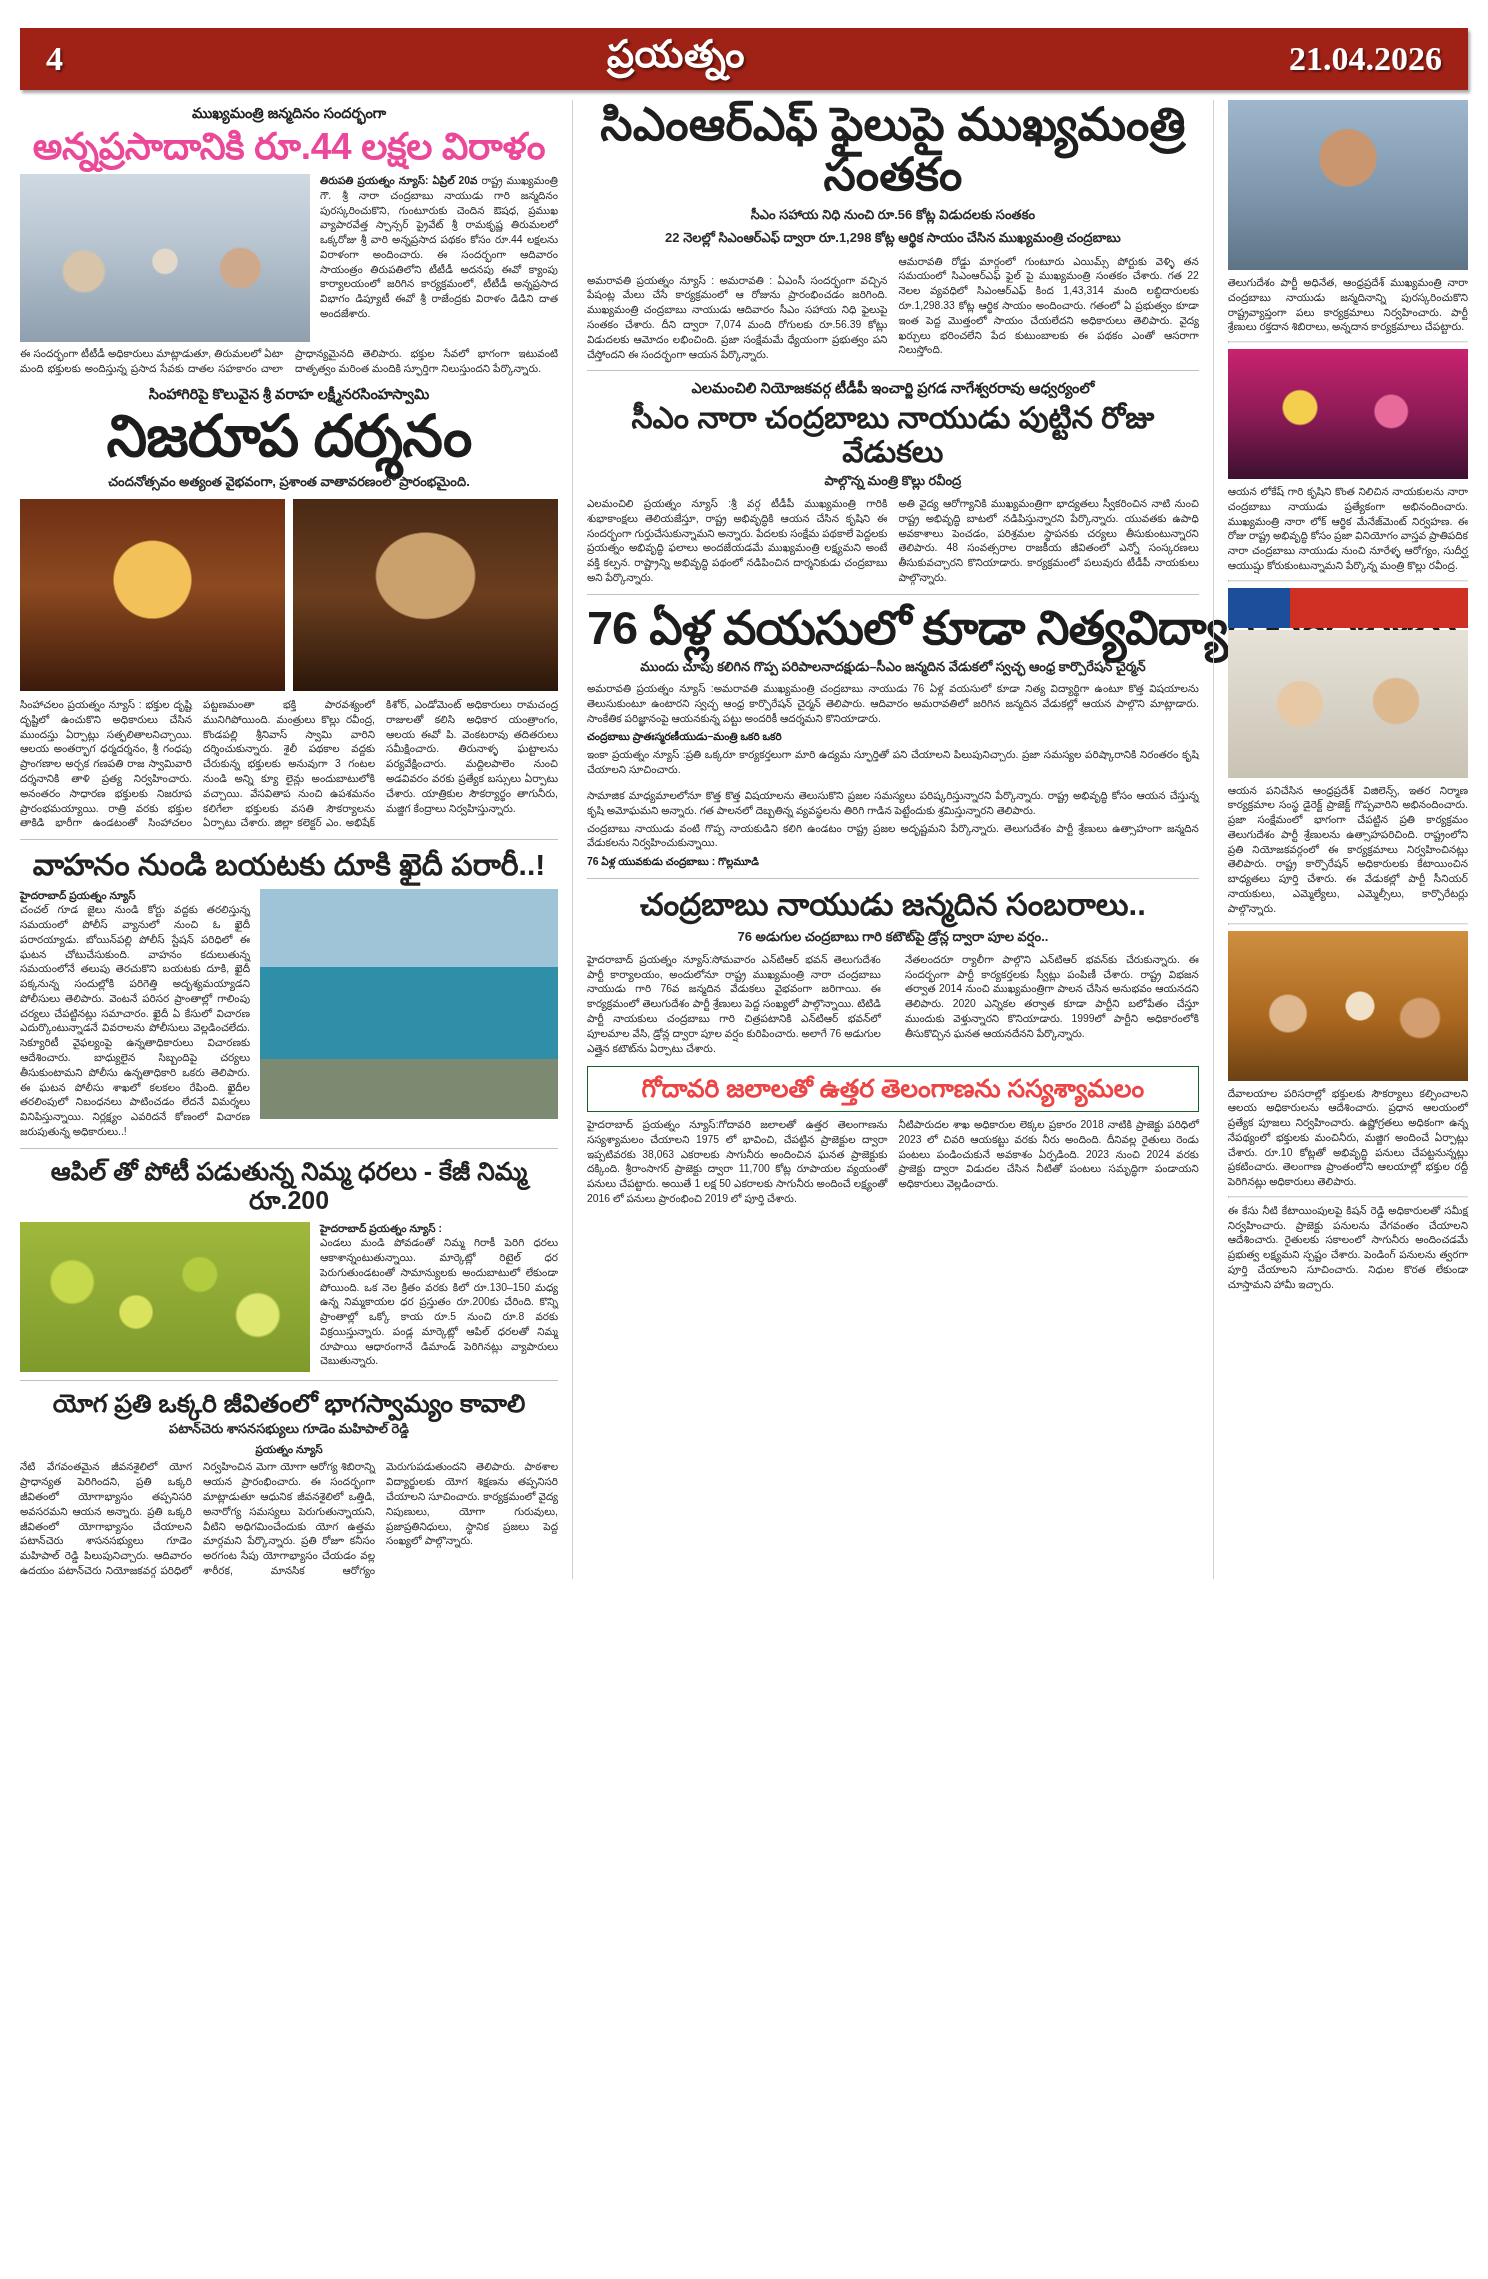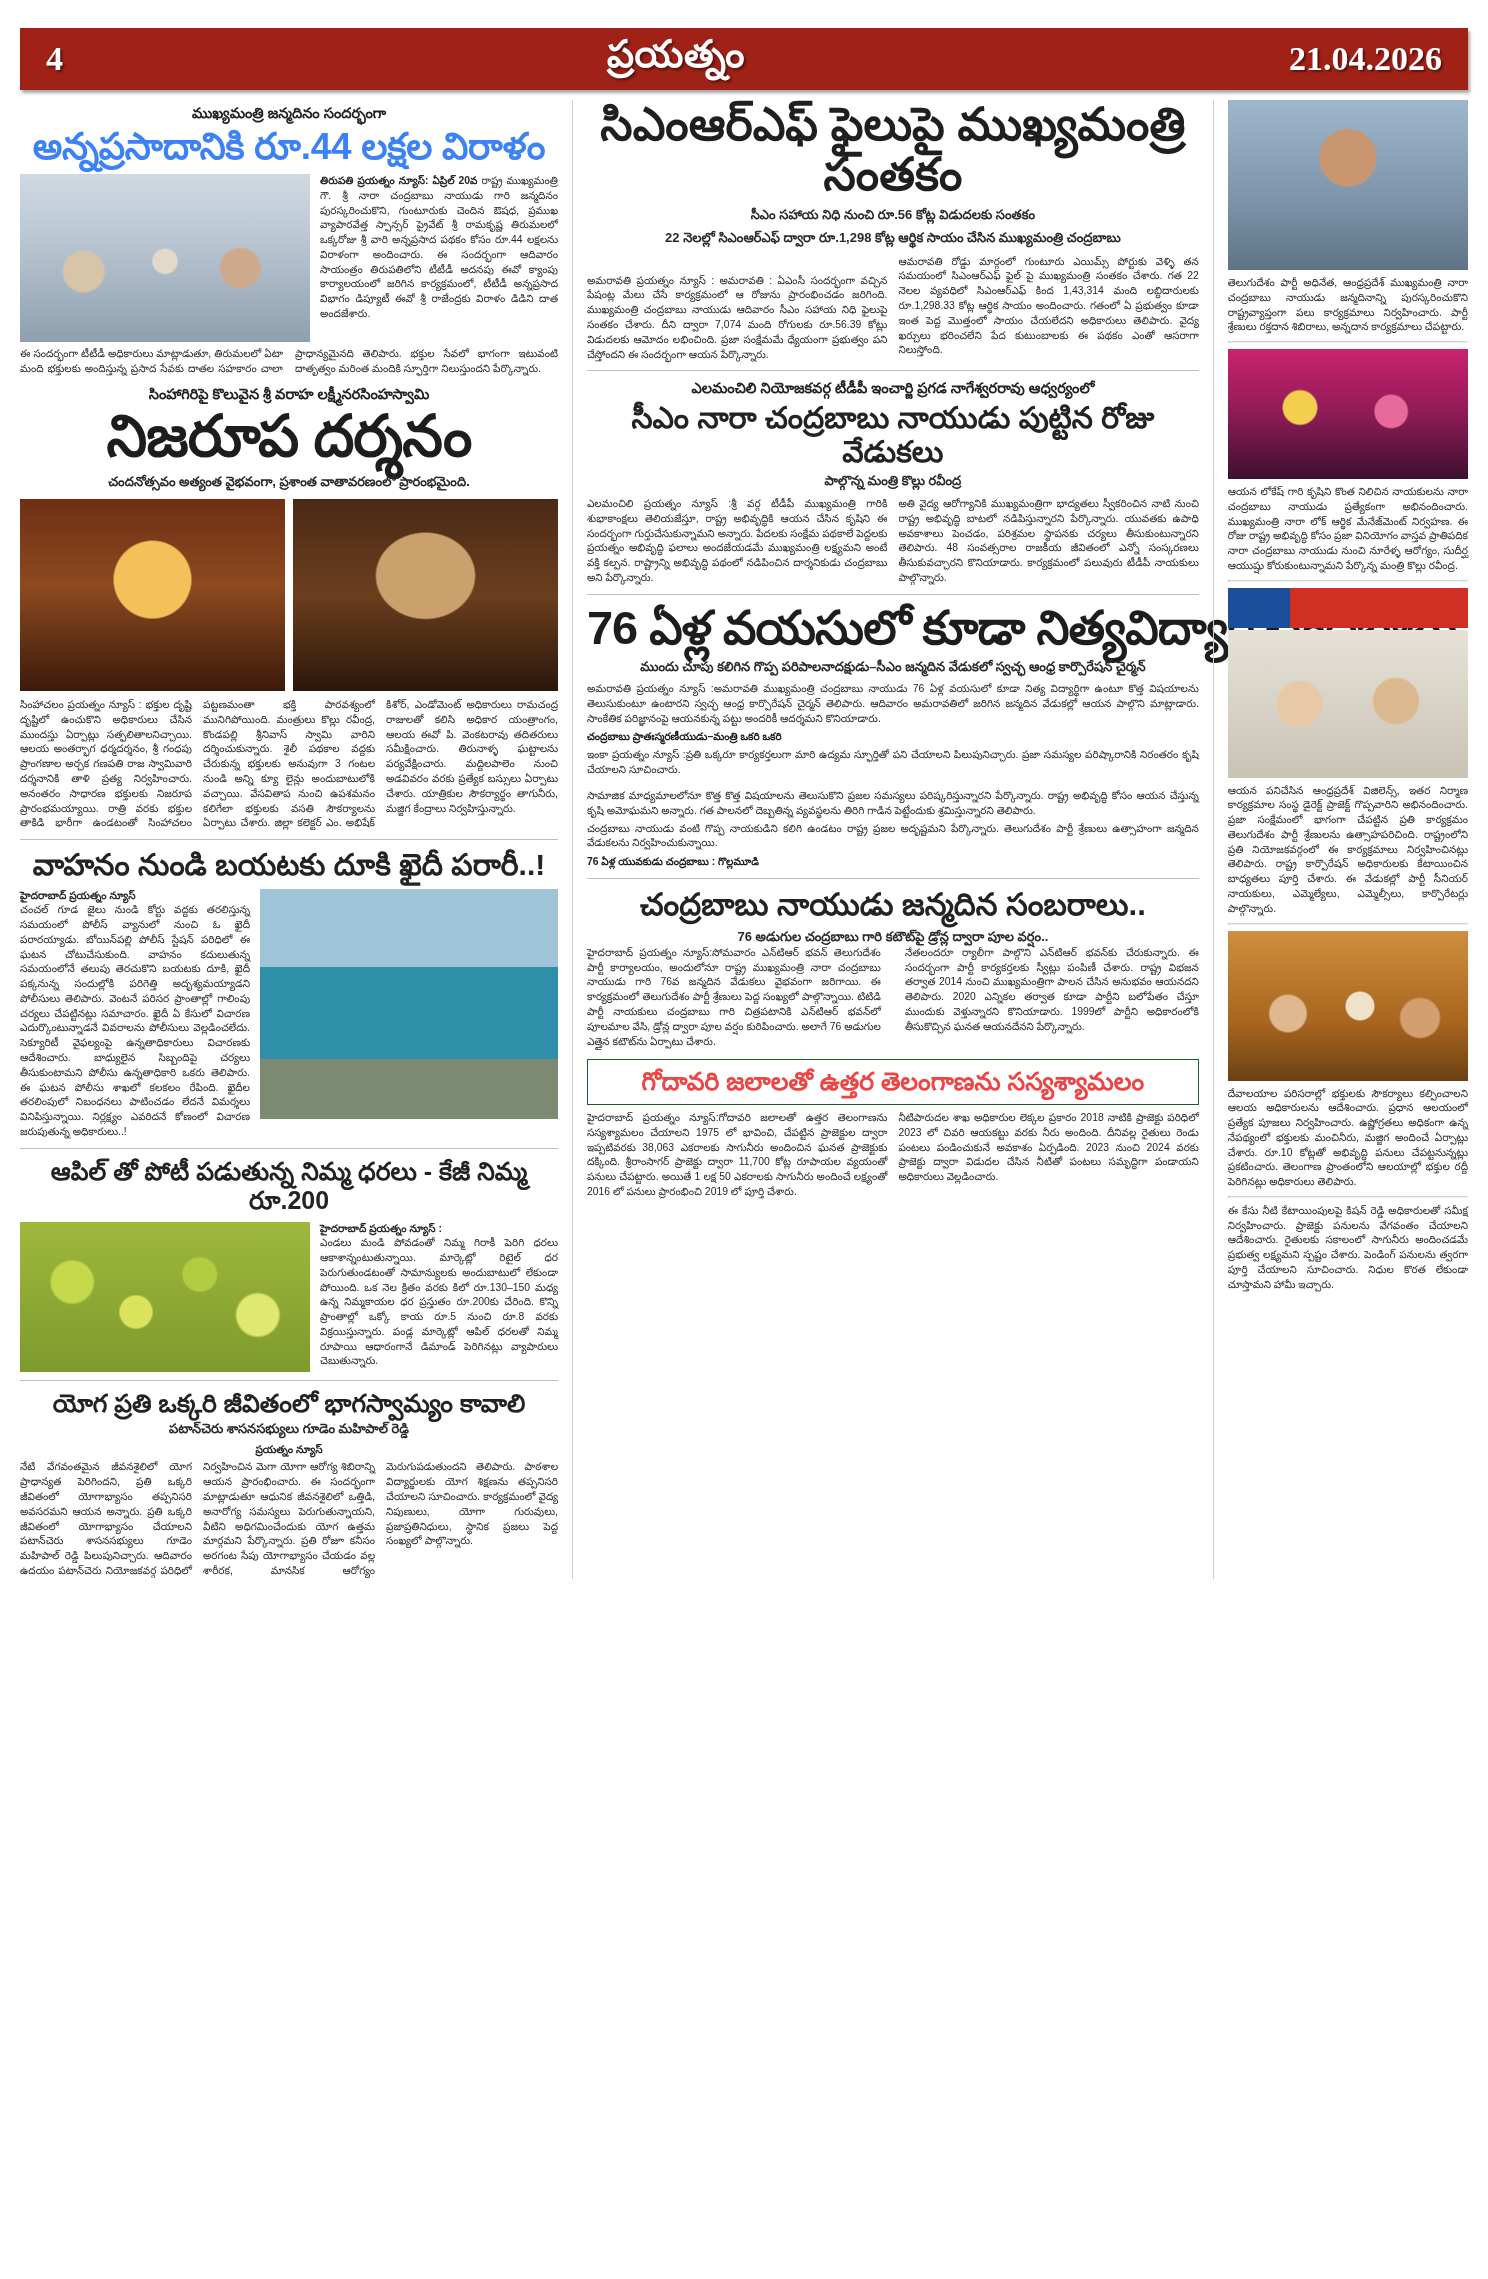--- a/index.html
+++ b/index.html
@@ -43,21 +43,21 @@
   .col-mid   { width: 612px; }
   .col-right { width: 268px; }
 
   .rule-v { width: 1px; background: #cfcfcf; }
 
   
   .kicker {
     text-align: center; font-size: 14.5px; font-weight: bold;
     line-height: 1.35; color: #222; margin: 4px 0 2px;
   }
-  .hl-xl { text-align:center; font-size: 37px; font-weight: bold; line-height: 1.12; color:#3b82f6; letter-spacing:-.3px;}
+  .hl-xl { text-align:center; font-size: 37px; font-weight: bold; line-height: 1.12; color:#ec4899; letter-spacing:-.3px;}
   .hl-lg { text-align:center; font-size: 30px; font-weight: bold; line-height: 1.15; color:#232323;}
   .hl-md { text-align:center; font-size: 25px; font-weight: bold; line-height: 1.18; color:#232323;}
   .hl-giant { text-align:center; font-size: 58px; font-weight: bold; line-height: 1.05; color:#1d1d1d; letter-spacing:-1px;}
   .hl-hero { text-align:center; font-size: 46px; font-weight: bold; line-height: 1.08; color:#1f1f1f;}
   .subhead { text-align:center; font-size: 13px; font-weight: bold; color:#2a2a2a; line-height:1.4; margin-top:2px;}
 
   
   .body { font-size: 10.4px; line-height: 1.42; text-align: justify; color: #262626; }
   .twocol { column-count: 2; column-gap: 12px; }
   .threecol { column-count: 3; column-gap: 11px; }
@@ -260,21 +260,21 @@
             <div class="byline" style="margin-top:5px;">76 ఏళ్ల యువకుడు చంద్రబాబు : గొల్లమూడి</div>
           </div>
         </div>
       </div>
 
       <hr class="sep">
 
       <div>
         <div class="hl-lg" style="font-size:31px; margin-top:2px;">చంద్రబాబు నాయుడు జన్మదిన సంబరాలు..</div>
         <div class="subhead" style="margin-top:5px;">76 అడుగుల చంద్రబాబు గారి కటౌట్‌పై డ్రోన్ల ద్వారా పూల వర్షం..</div>
-        <div style="display:flex; gap:24px; ">
+        <div style="display:flex; gap:24px; margin-top:7px;">
           <div class="body" style="flex:1;">హైదరాబాద్ ప్రయత్నం న్యూస్:సోమవారం ఎన్‌టిఆర్ భవన్ తెలుగుదేశం పార్టీ కార్యాలయం, అందులోనూ రాష్ట్ర ముఖ్యమంత్రి నారా చంద్రబాబు నాయుడు గారి 76వ జన్మదిన వేడుకలు వైభవంగా జరిగాయి. ఈ కార్యక్రమంలో తెలుగుదేశం పార్టీ శ్రేణులు పెద్ద సంఖ్యలో పాల్గొన్నాయి. టిటిడి పార్టీ నాయకులు చంద్రబాబు గారి చిత్రపటానికి ఎన్‌టిఆర్ భవన్‌లో పూలమాల వేసి, డ్రోన్ల ద్వారా పూల వర్షం కురిపించారు. అలాగే 76 అడుగుల ఎత్తైన కటౌట్‌ను ఏర్పాటు చేశారు.</div>
           <div class="body" style="flex:1;">నేతలందరూ ర్యాలీగా పాల్గొని ఎన్‌టిఆర్ భవన్‌కు చేరుకున్నారు. ఈ సందర్భంగా పార్టీ కార్యకర్తలకు స్వీట్లు పంపిణీ చేశారు. రాష్ట్ర విభజన తర్వాత 2014 నుంచి ముఖ్యమంత్రిగా పాలన చేసిన అనుభవం ఆయనదని తెలిపారు. 2020 ఎన్నికల తర్వాత కూడా పార్టీని బలోపేతం చేస్తూ ముందుకు వెళ్తున్నారని కొనియాడారు. 1999లో పార్టీని అధికారంలోకి తీసుకొచ్చిన ఘనత ఆయనదేనని పేర్కొన్నారు.</div>
         </div>
       </div>
 
       <div class="boxhead">
         <div class="t">గోదావరి జలాలతో ఉత్తర తెలంగాణను సస్యశ్యామలం</div>
       </div>
       <div style="display:flex; gap:11px; margin-top:6px;">
         <div class="body" style="flex:1;">హైదరాబాద్ ప్రయత్నం న్యూస్:గోదావరి జలాలతో ఉత్తర తెలంగాణను సస్యశ్యామలం చేయాలని 1975 లో భావించి, చేపట్టిన ప్రాజెక్టుల ద్వారా ఇప్పటివరకు 38,063 ఎకరాలకు సాగునీరు అందించిన ఘనత ప్రాజెక్టుకు దక్కింది. శ్రీరాంసాగర్ ప్రాజెక్టు ద్వారా 11,700 కోట్ల రూపాయల వ్యయంతో పనులు చేపట్టారు. అయితే 1 లక్ష 50 ఎకరాలకు సాగునీరు అందించే లక్ష్యంతో 2016 లో పనులు ప్రారంభించి 2019 లో పూర్తి చేశారు.</div>

